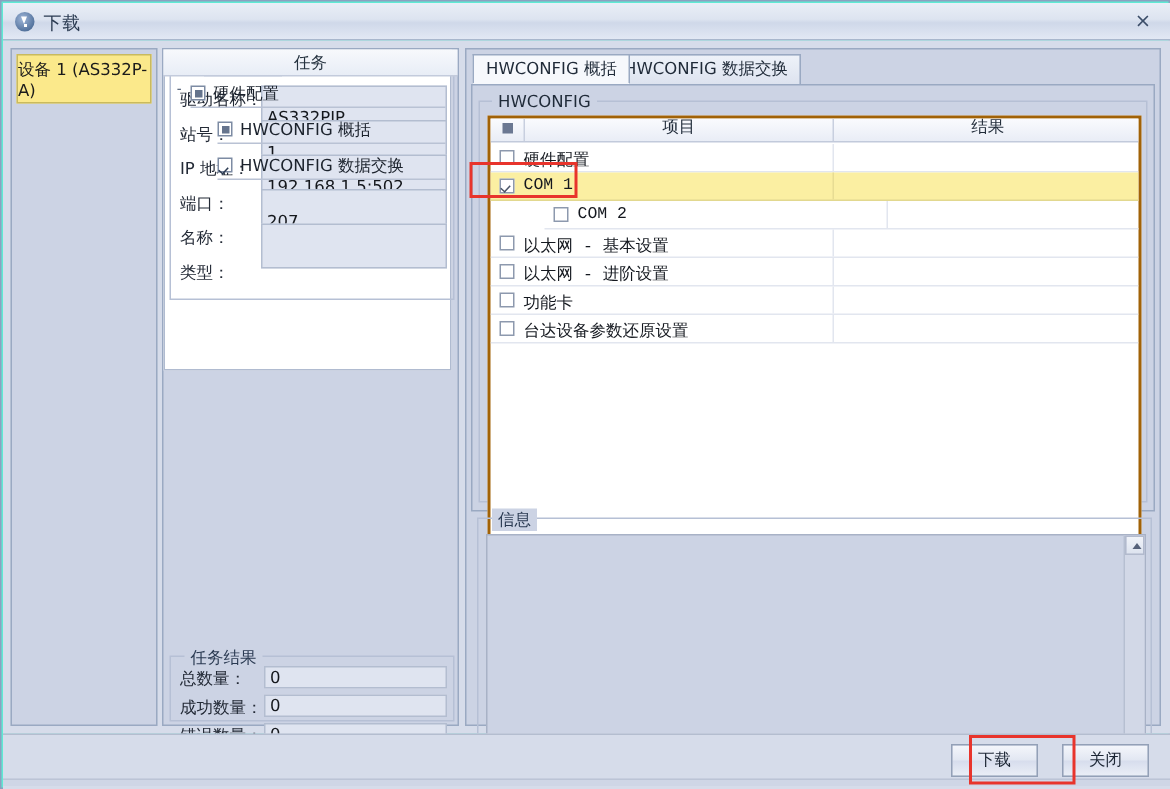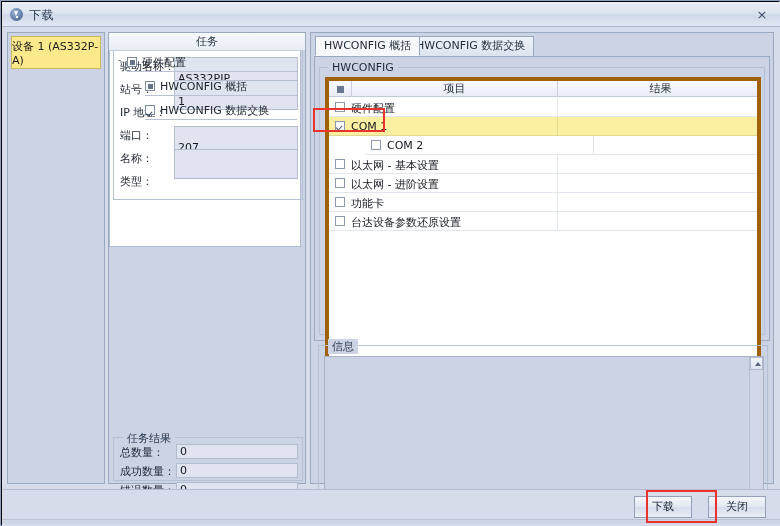--- a/index.html
+++ b/index.html
@@ -13,21 +13,21 @@
     font-size: 11px;
     background: #ffffff;
     overflow: hidden;
   }
   .window {
     position: absolute;
     left: 0; top: 0;
     width: 780px; height: 526px;
     box-sizing: border-box;
     border: 1px solid #8ba1c0;
-    background: #000000;
+    background: #5eead4;
   }
   
   .titlebar {
     position: absolute;
     left: 1px; top: 1px;
     width: 778px; height: 25px;
     background: linear-gradient(to bottom, #e9eef7 0%, #dde4f0 45%, #cfd8e9 55%, #e2e8f4 100%);
     border-bottom: 1px solid #a9b7cd;
     box-sizing: border-box;
   }
@@ -304,23 +304,24 @@
     padding: 0 4px;
     background: #ccd3e4;
     font-size: 11px;
     color: #1f2a38;
   }
   .grid {
     position: absolute;
     left: 5px; top: 9px;
     width: 436px; height: 312px;
     box-sizing: border-box;
-    border: 4px solid #a16207;
+    border: 2px solid #a16207;
     background: #ffffff;
     overflow: hidden;
+    font-family: Liberation Mono, monospace;
   }
   .grid-head {
     position: absolute;
     left: 0; top: 0;
     width: 100%; height: 16px;
     background: linear-gradient(to bottom, #fafbfe 0%, #e9edf6 100%);
     border-bottom: 1px solid #c2cadb;
     box-sizing: border-box;
   }
   .gh-cell {
@@ -490,20 +491,21 @@
         <div class="field-row" style="top:14px;">
           <span class="field-label">驱动名称：</span>
           <div class="field-input">AS332PIP</div>
         </div>
         <div class="field-row" style="top:37px;">
           <span class="field-label">站号：</span>
           <div class="field-input">1</div>
         </div>
         <div class="field-row" style="top:60px;">
           <span class="field-label">IP 地址：</span>
+          <div class="field-input">192.168.1.5:502</div>
         </div>
         <div class="field-row" style="top:83px;">
           <span class="field-label">端口：</span>
           <div class="field-input">207</div>
         </div>
         <div class="field-row" style="top:106px;">
           <span class="field-label">名称：</span>
           <div class="field-input"></div>
         </div>
         <div class="field-row" style="top:129px;">

